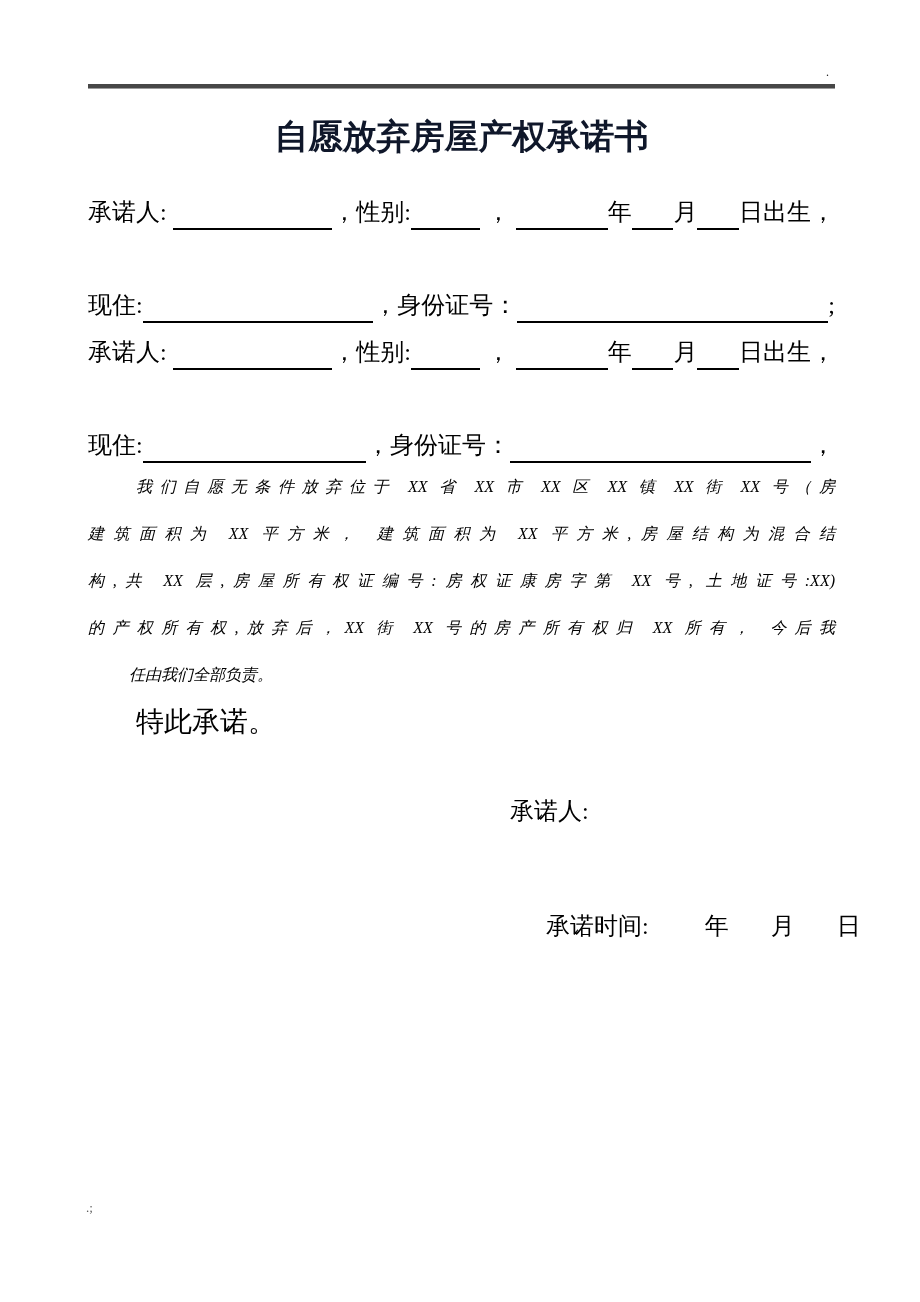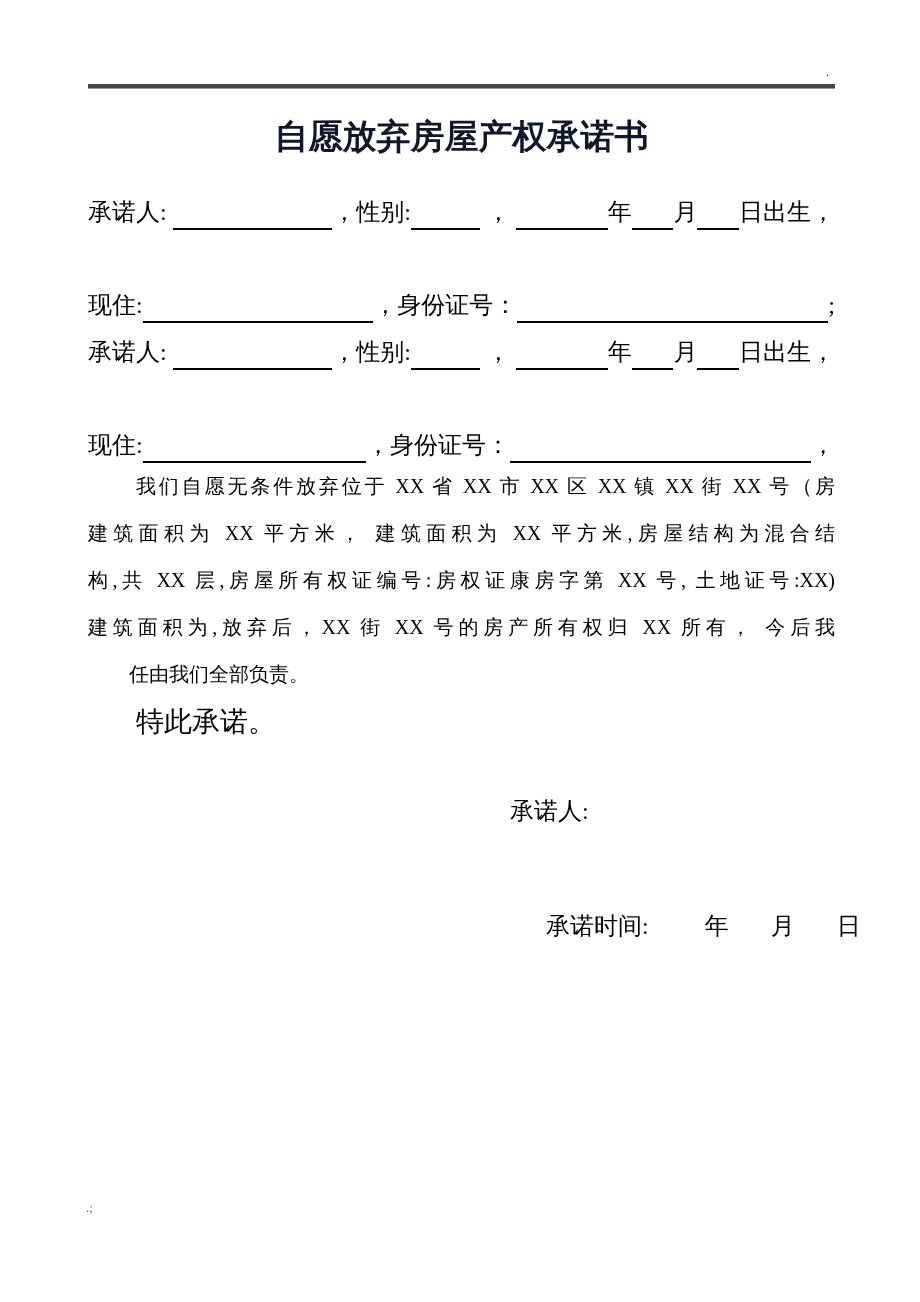--- a/index.html
+++ b/index.html
@@ -56,21 +56,22 @@
   }
   .blank {
     height: 36px;
     border-bottom: 2px solid #000000;
     flex-basis: 0;
   }
   .vspace {
     height: 46px;
   }
   .para {
-    font-size: 20px;
+    font-size: 16px;
+    font-style: italic;
   }
   .pline {
     line-height: 47px;
     text-align: justify;
     text-align-last: justify;
   }
   .pline-first {
     text-indent: 48px;
   }
   .pline-last {
@@ -165,21 +166,21 @@
         <span class="seg">，身份证号：</span>
         <span class="blank" style="flex-grow:290"></span>
         <span class="seg">，</span>
       </div>
     </div>
 
     <div class="para">
       <div class="pline pline-first">我们自愿无条件放弃位于 XX 省 XX 市 XX 区 XX 镇 XX 街 XX 号（房</div>
       <div class="pline">建筑面积为 XX 平方米， 建筑面积为 XX 平方米,房屋结构为混合结</div>
       <div class="pline">构,共 XX 层,房屋所有权证编号:房权证康房字第 XX 号, 土地证号:XX)</div>
-      <div class="pline">建筑面积为,放弃后，XX 街 XX 号的房产所有权归 XX 所有， 今后我</div>
+      <div class="pline">的产权所有权,放弃后，XX 街 XX 号的房产所有权归 XX 所有， 今后我</div>
       <div class="pline pline-last">任由我们全部负责。</div>
     </div>
 
     <div class="closing">特此承诺。</div>
 
     <div class="sig-name">
       <span>承诺人:</span>
     </div>
 
     <div class="sig-date">

